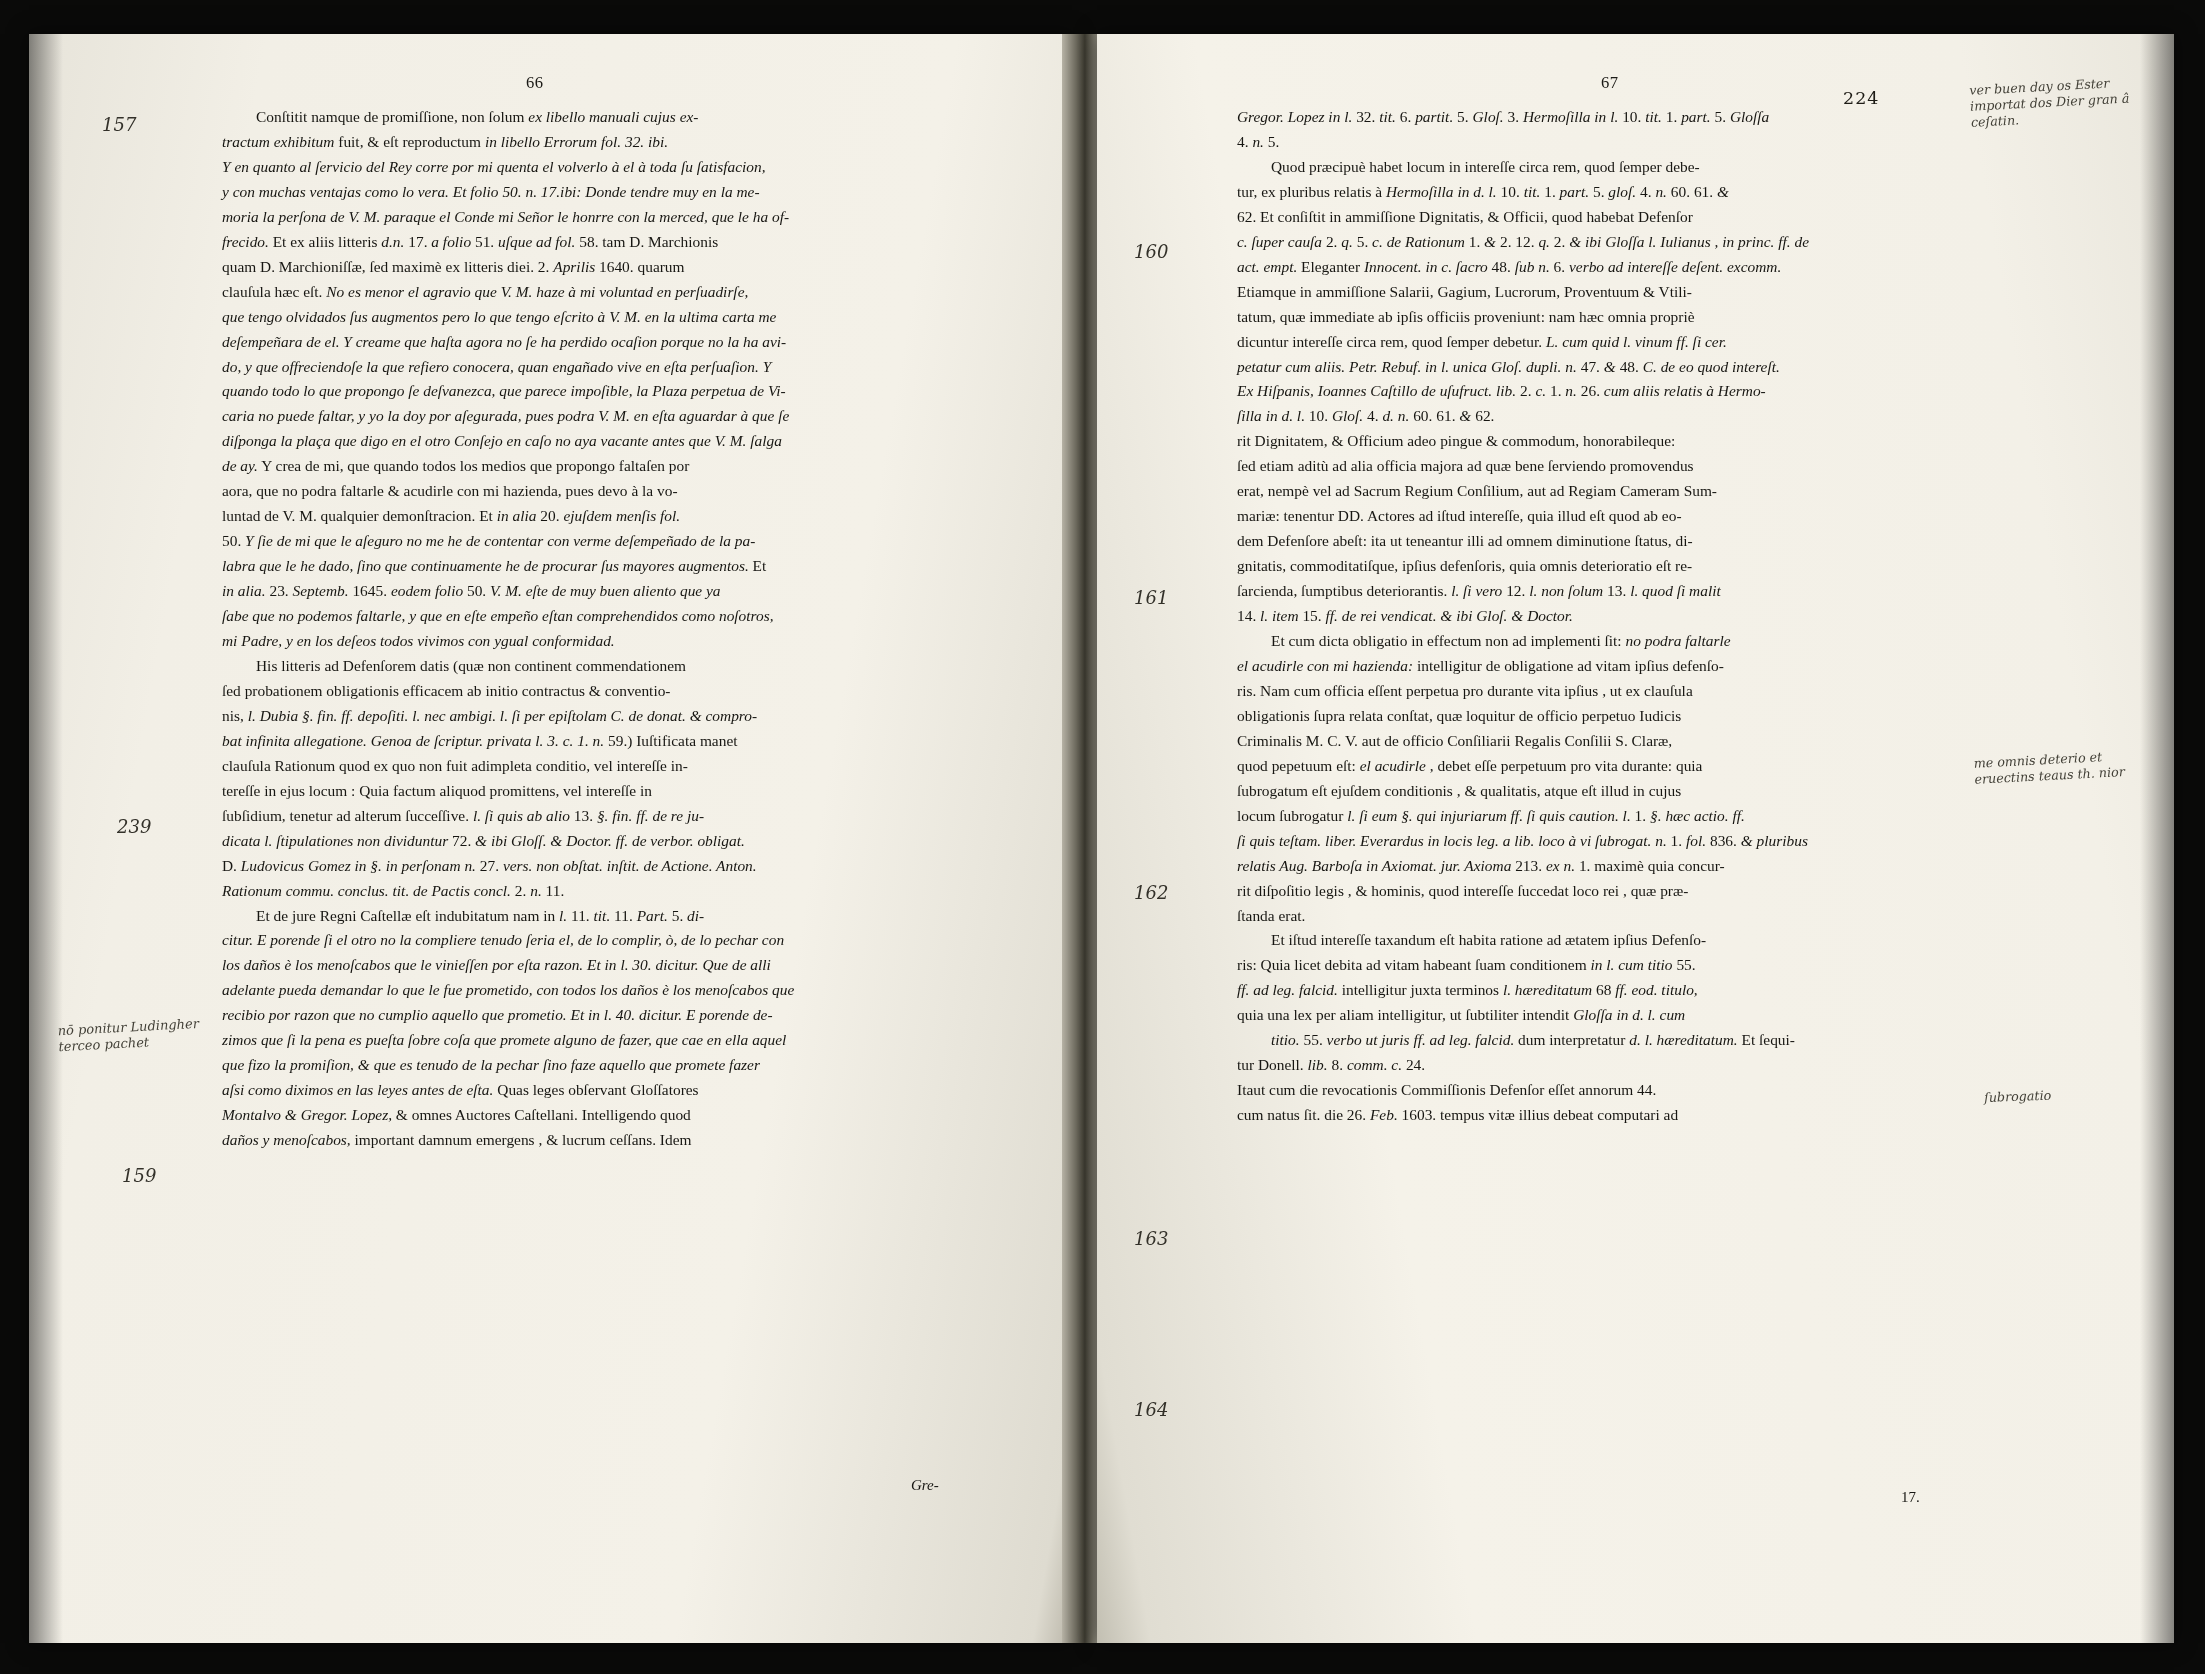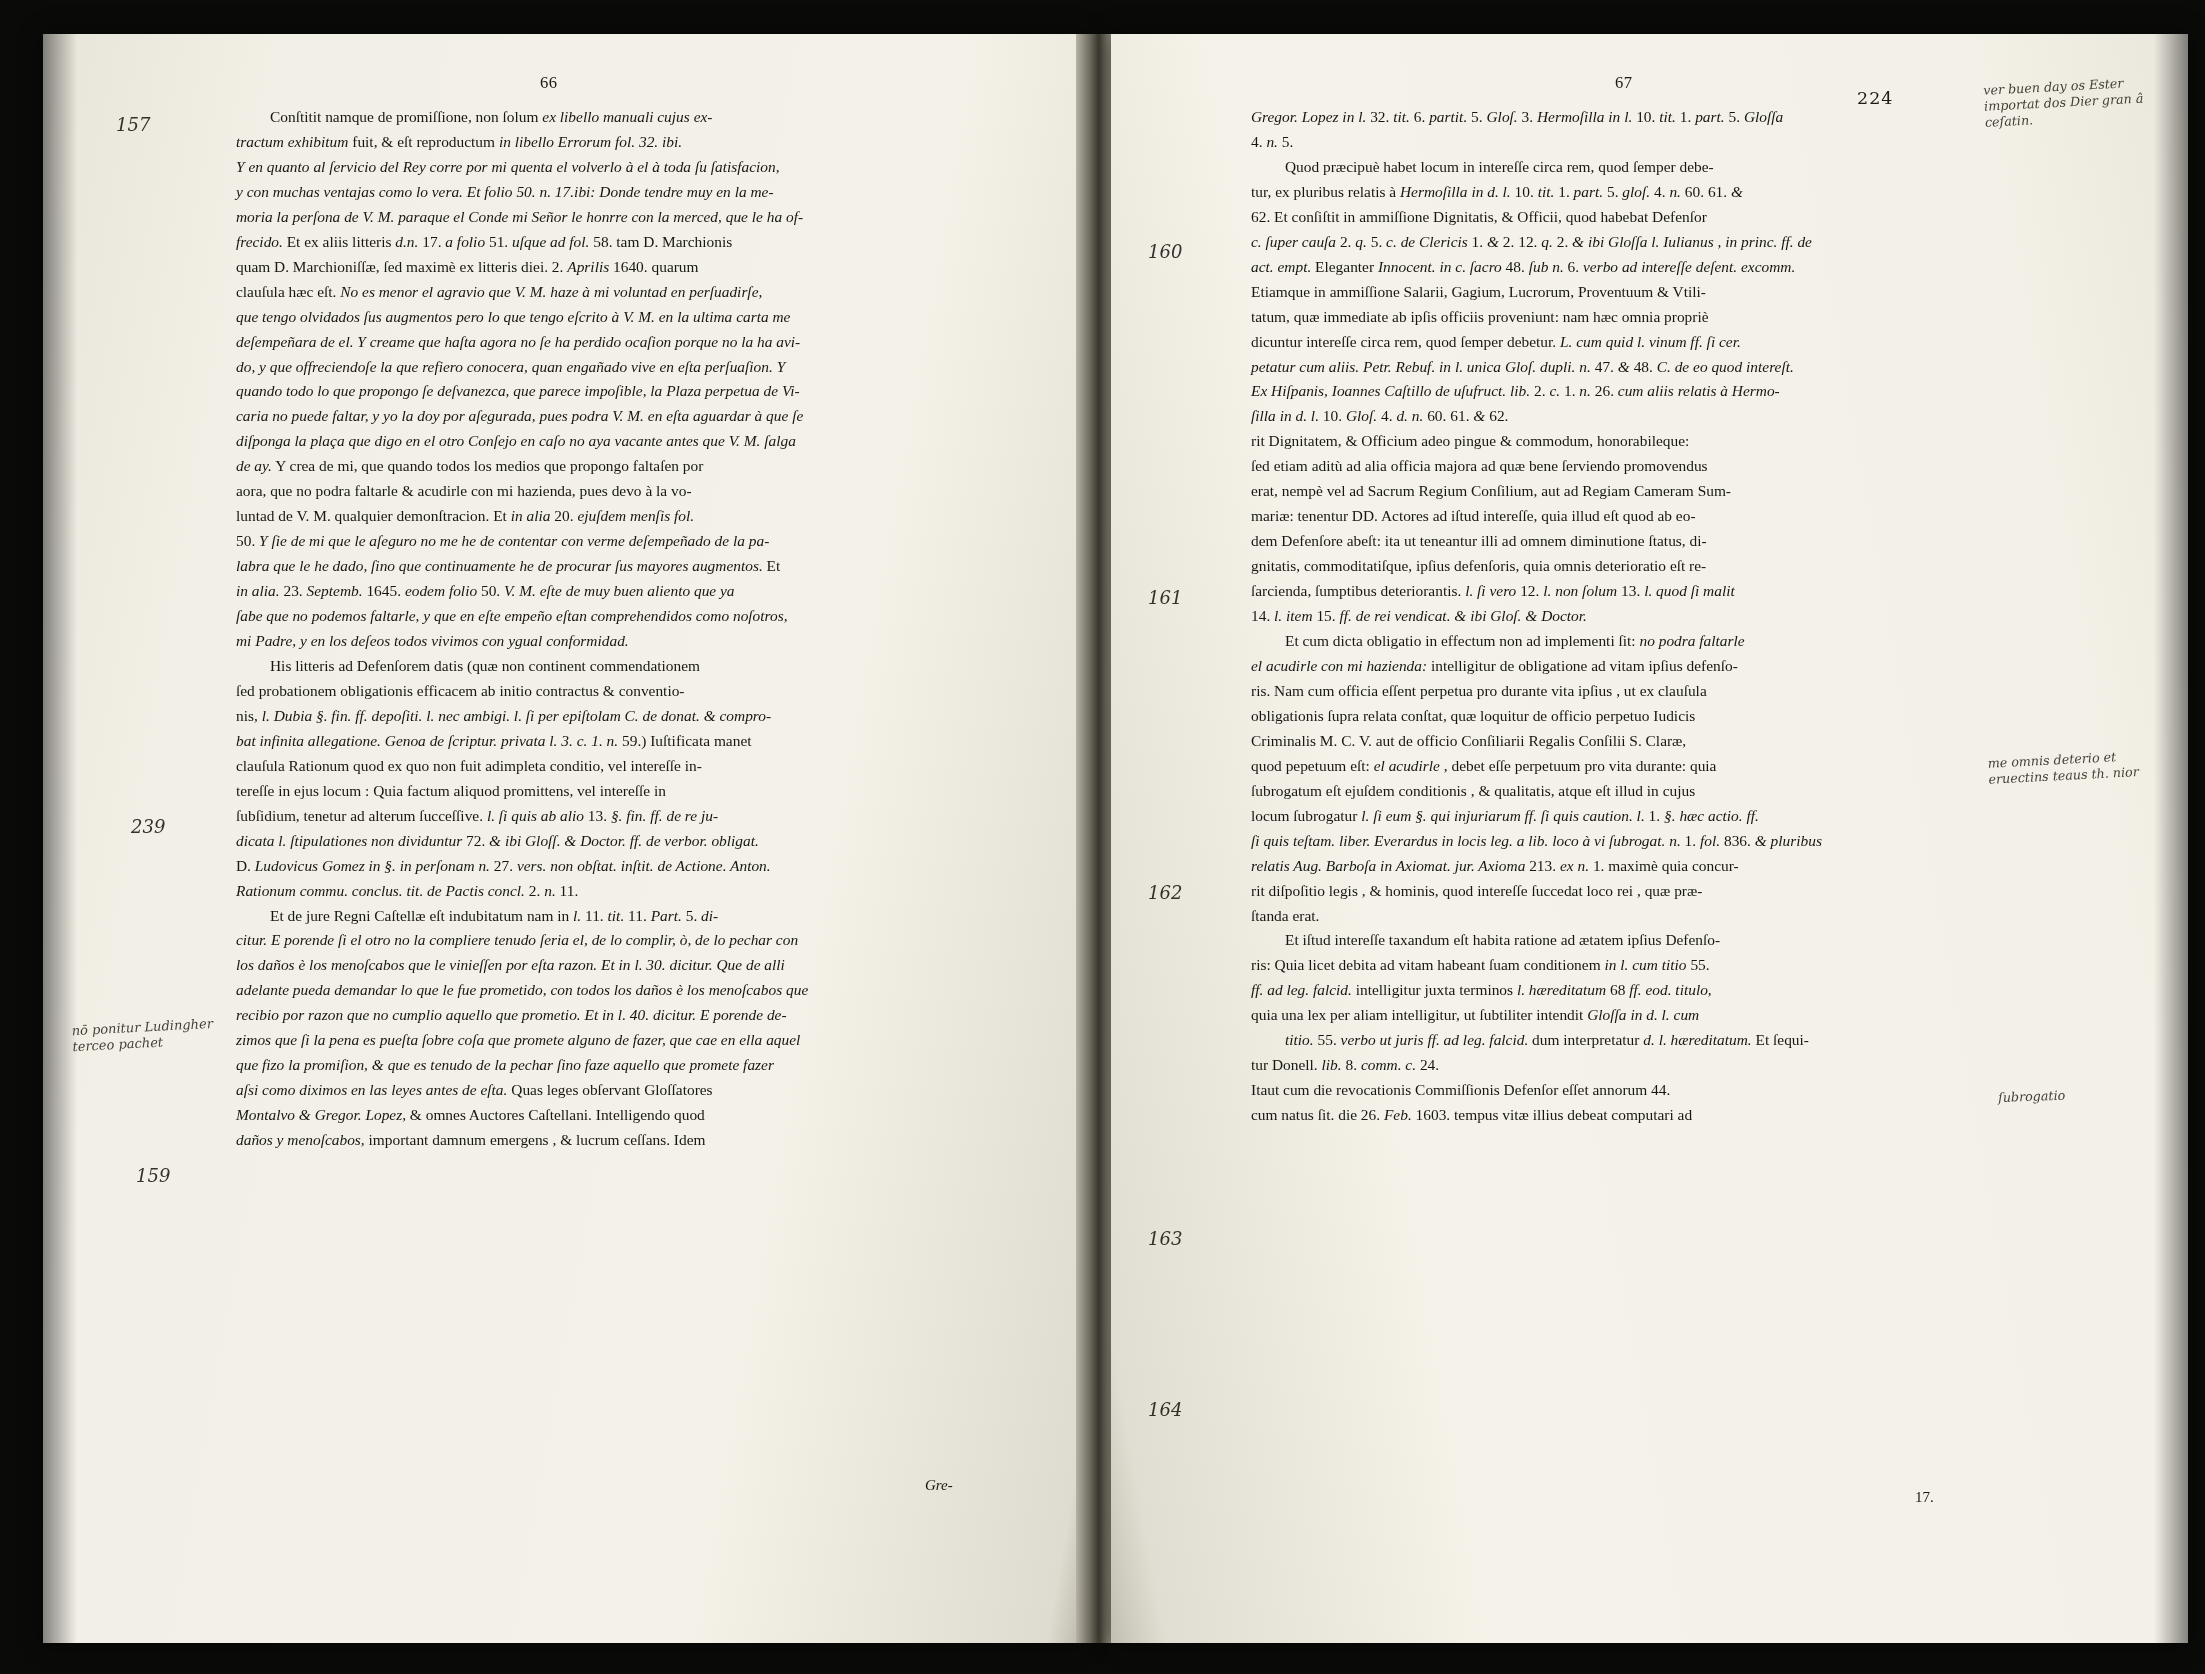--- a/index.html
+++ b/index.html
@@ -15,21 +15,21 @@
   }
   #scan {
     position: relative;
     width: 2205px;
     height: 1675px;
     background: #0a0a09;
   }
   
   .spread {
     position: absolute;
-    left: 43px;
+    left: 29px;
     top: 34px;
     width: 1857px;
     height: 1609px;
   }
   .page {
     position: absolute;
     top: 0;
     bottom: 0;
     background: #efece3;
     box-shadow: 0 0 19.5px rgba(0,0,0,0.55);
@@ -216,21 +216,21 @@
       <div class="para-num" style="left:37px; top:848px;">162</div>
       <div class="para-num" style="left:37px; top:1194px;">163</div>
       <div class="para-num" style="left:37px; top:1365px;">164</div>
 
       <div class="body" id="right-body" style="left:93px; top:71px; width:780px;">
           <span class="ln"><i>Gregor. Lopez in l.</i> 32. <i>tit.</i> 6. <i>partit.</i> 5. <i>Gloſ.</i> 3. <i>Hermoſilla in l.</i> 10. <i>tit.</i> 1. <i>part.</i> 5. <i>Gloſſa</i></span>
           <span class="ln">4. <i>n.</i> 5.</span>
           <span class="ln"><span class="indent"></span>Quod præcipuè habet locum in intereſſe circa rem, quod ſemper debe-</span>
           <span class="ln">tur, ex pluribus relatis à <i>Hermoſilla in d. l.</i> 10. <i>tit.</i> 1. <i>part.</i> 5. <i>gloſ.</i> 4. <i>n.</i> 60. 61. <i>&amp;</i></span>
           <span class="ln">62. Et conſiſtit in ammiſſione Dignitatis, &amp; Officii, quod habebat Defenſor</span>
-          <span class="ln"><i>c. ſuper cauſa</i> 2. <i>q.</i> 5. <i>c. de Clericis</i> 1. <i>&amp;</i> 2. 12. <i>q.</i> 2. <i>&amp; ibi Gloſſa l. Iulianus , in princ. ff. de</i></span>
+          <span class="ln"><i>c. ſuper cauſa</i> 2. <i>q.</i> 5. <i>c. de Rationum</i> 1. <i>&amp;</i> 2. 12. <i>q.</i> 2. <i>&amp; ibi Gloſſa l. Iulianus , in princ. ff. de</i></span>
           <span class="ln"><i>act. empt.</i> Eleganter <i>Innocent. in c. ſacro</i> 48. <i>ſub n.</i> 6. <i>verbo ad intereſſe deſent. excomm.</i></span>
           <span class="ln">Etiamque in ammiſſione Salarii, Gagium, Lucrorum, Proventuum &amp; Vtili-</span>
           <span class="ln">tatum, quæ immediate ab ipſis officiis proveniunt: nam hæc omnia propriè</span>
           <span class="ln">dicuntur intereſſe circa rem, quod ſemper debetur. <i>L. cum quid l. vinum ff. ſi cer.</i></span>
           <span class="ln"><i>petatur cum aliis. Petr. Rebuf. in l. unica Gloſ. dupli. n.</i> 47. <i>&amp;</i> 48. <i>C. de eo quod intereſt.</i></span>
           <span class="ln"><i>Ex Hiſpanis, Ioannes Caſtillo de uſufruct. lib.</i> 2. <i>c.</i> 1. <i>n.</i> 26. <i>cum aliis relatis à Hermo-</i></span>
           <span class="ln"><i>ſilla in d. l.</i> 10. <i>Gloſ.</i> 4. <i>d. n.</i> 60. 61. <i>&amp;</i> 62.</span>
           <span class="ln">rit Dignitatem, &amp; Officium adeo pingue &amp; commodum, honorabileque:</span>
           <span class="ln">ſed etiam aditù ad alia officia majora ad quæ bene ſerviendo promovendus</span>
           <span class="ln">erat, nempè vel ad Sacrum Regium Conſilium, aut ad Regiam Cameram Sum-</span>

